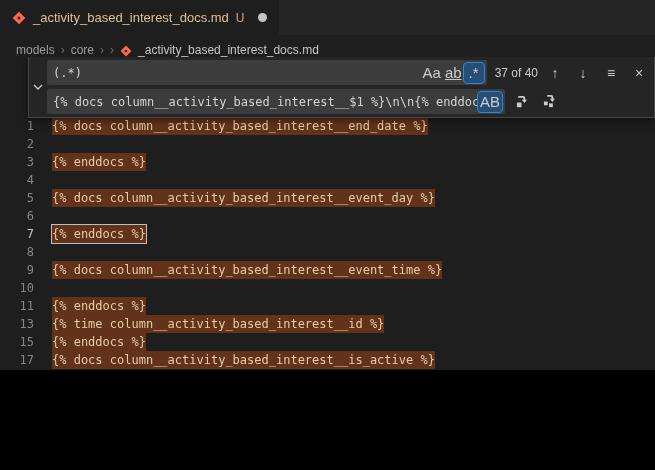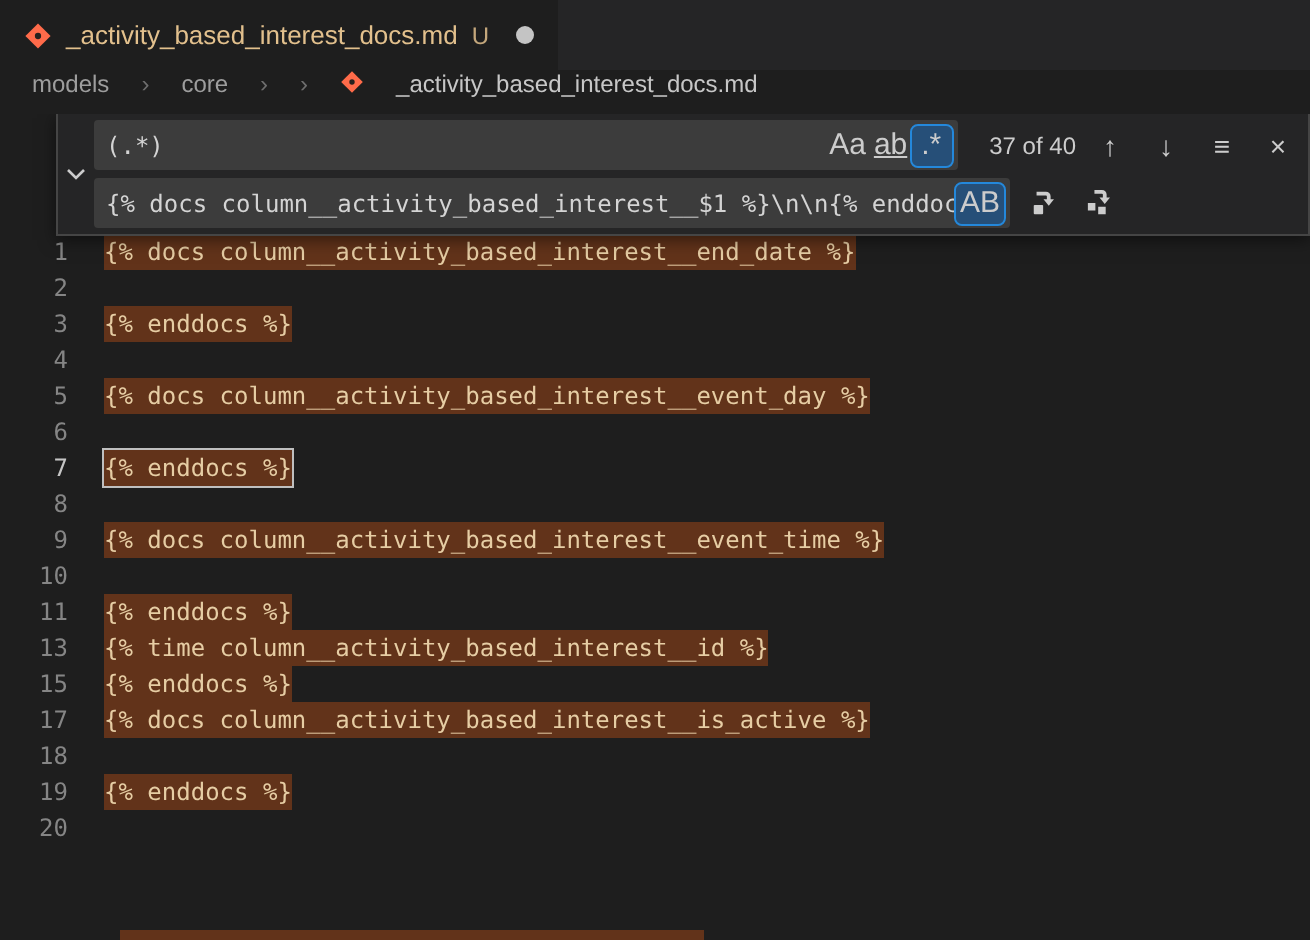--- a/index.html
+++ b/index.html
@@ -6,31 +6,31 @@
     --match-highlight:#62331a;
     --match-text:#e6cda4;
     --current-match-border:#bfbfbf;
     --toggle-active-bg:#264f78;
     --toggle-active-border:#2488db;
     --modified-tab-label:#e2c08d;
     --dbt-icon-orange:#ff6b4a;
   }
   *{box-sizing:border-box;margin:0;padding:0}
   body{background:#000;font-family:"Liberation Sans",sans-serif}
-  .app{width:655px;height:470px;background:#1e1e1e;overflow:hidden;position:relative;color:#ccc}
+  .app{width:655px;height:370px;background:#1e1e1e;overflow:hidden;position:relative;color:#ccc}
 
   
   .tabbar{height:35px;background:#252526;display:flex;align-items:stretch}
   .tab{display:flex;align-items:center;gap:7px;padding:0 12px;background:#1e1e1e;max-width:300px;cursor:pointer}
   .tab-label{font-size:13px;color:var(--modified-tab-label);white-space:nowrap}
   .git-badge{font-size:12px;color:var(--modified-tab-label);opacity:.85}
   .dirty-dot{width:9px;height:9px;border-radius:50%;background:#c4c4c4;margin-left:6px;flex:none}
 
   
-  .breadcrumbs{height:22px;display:flex;align-items:flex-start;gap:16px;padding:0 0 0 16px;font-size:12px;color:#9d9d9d;background:#1e1e1e;white-space:nowrap}
+  .breadcrumbs{height:22px;display:flex;align-items:flex-end;gap:6px;padding:0 0 0 16px;font-size:12px;color:#9d9d9d;background:#1e1e1e;white-space:nowrap}
   .crumb{cursor:pointer}
   .crumb.last{color:#c7c7c7}
   .crumb-sep{color:#6e6e6e}
   .crumb-file-icon{display:inline-flex;align-items:center}
 
   
   .editor-wrap{position:relative;height:413px;overflow:hidden}
   .editor{height:100%;padding-top:60px;overflow:hidden;position:relative}
   .line{height:18px;display:flex;align-items:center}
   .ln{width:34px;flex:none;text-align:right;margin-right:18px;color:#858585;font:12px "DejaVu Sans Mono",monospace}
@@ -48,21 +48,21 @@
   .fw-row{display:flex;align-items:center;gap:6px;height:25px}
   .fw-input{height:25px;background:#3c3c3c;display:flex;align-items:center;padding:0 3px 0 6px;border-radius:2px}
   .fw-input input{flex:1;min-width:0;background:transparent;border:none;outline:none;color:#d4d4d4;
     font:12px "DejaVu Sans Mono",monospace;white-space:pre}
   .find-box{width:480px}
   .replace-box{width:458px}
   .tgl{min-width:20px;height:20px;display:flex;align-items:center;justify-content:center;border-radius:3px;
     font-size:15px;color:#ccc;cursor:pointer;padding:0 2px;flex:none;font-family:"Liberation Sans",sans-serif}
   .tgl.underline{text-decoration:underline}
   .tgl.on{background:var(--toggle-active-bg);outline:1px solid var(--toggle-active-border)}
-  .fw-count{font-size:12px;color:#cccccc;white-space:nowrap;margin-left:10px}
+  .fw-count{font-size:12px;color:#cccccc;white-space:nowrap;margin-left:2px}
   .icon-btn{width:22px;height:22px;display:flex;align-items:center;justify-content:center;border-radius:4px;
     color:#ccc;cursor:pointer;font-size:14px;flex:none}
   .push{margin-left:auto}
 </style>
 </head>
 <body>
 
 <div class="app">
 
   <div class="tabbar">

